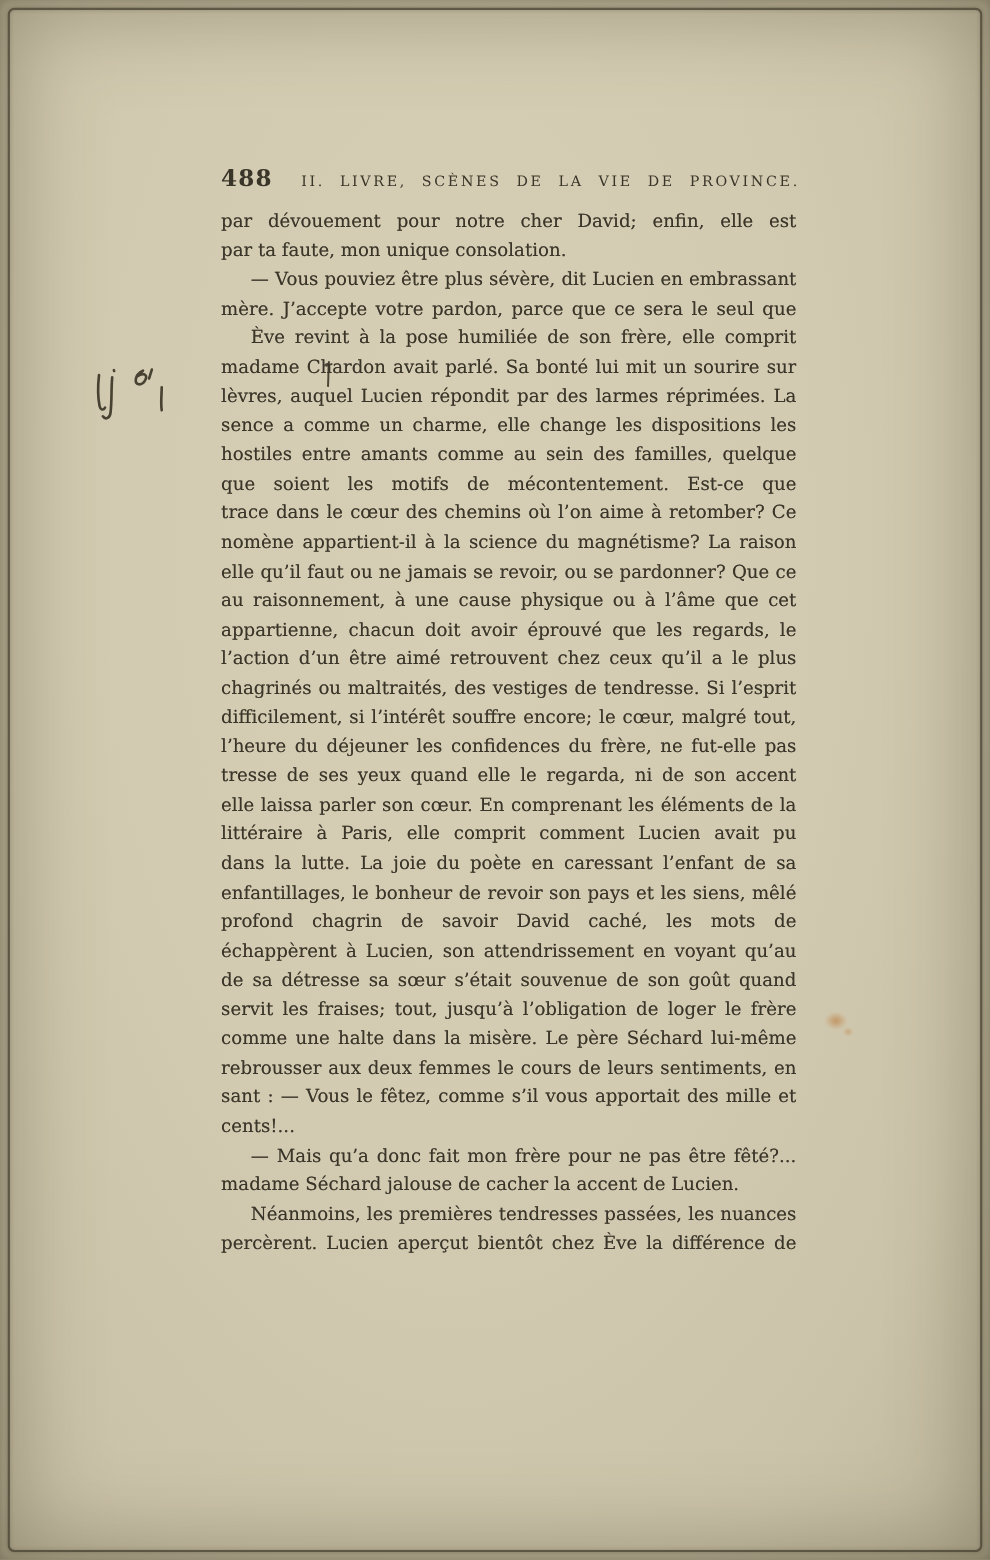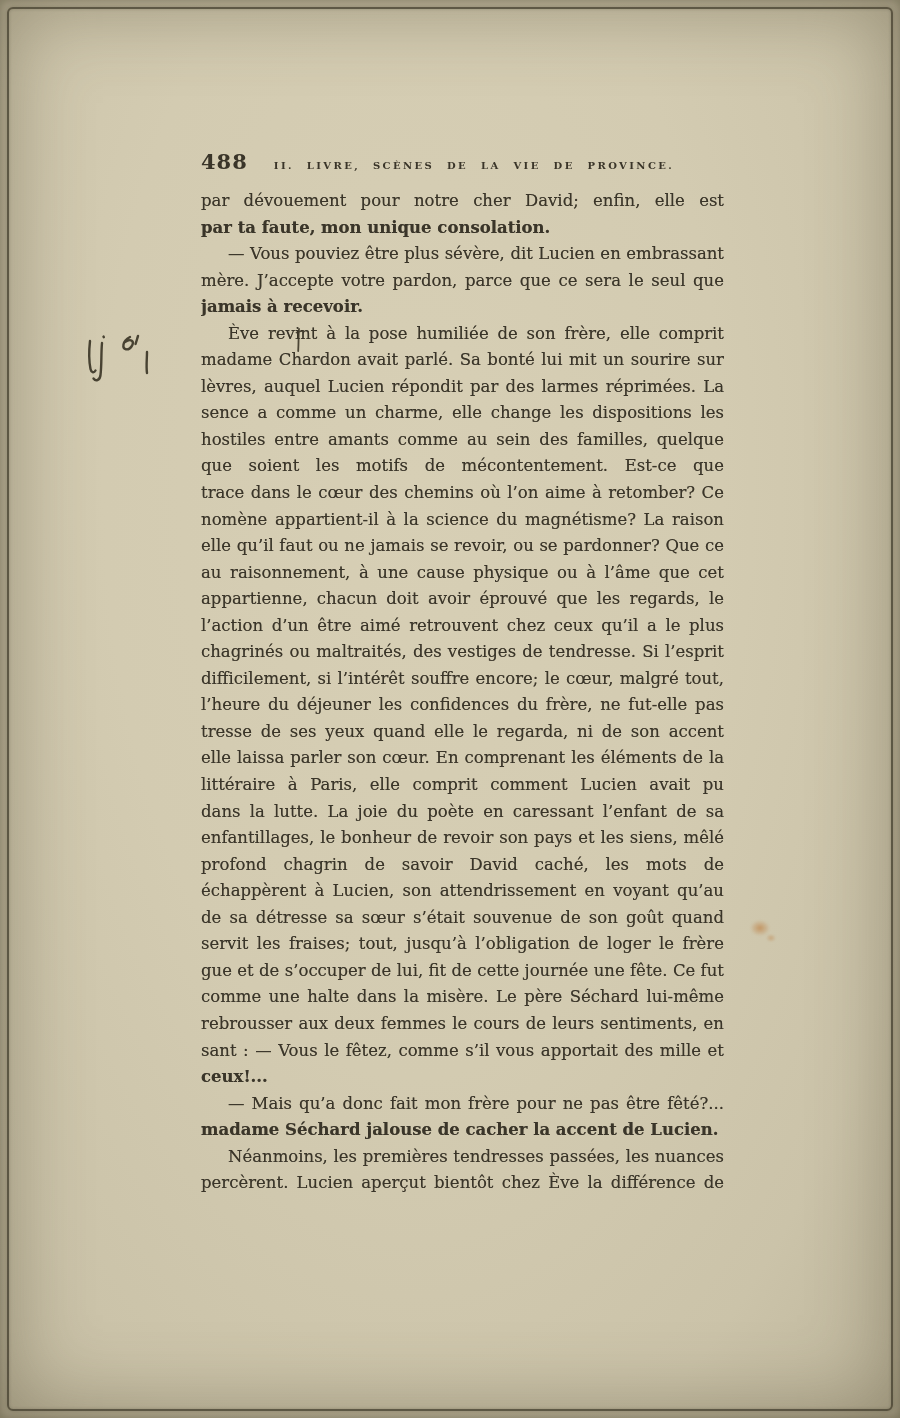--- a/index.html
+++ b/index.html
@@ -27,39 +27,39 @@
     position: absolute;
     left: 201px; top: 149px; width: 523px; height: 30px;
     color: var(--ink, #3a3529);
     display: flex; align-items: baseline;
   }
   .page-number {
     font-size: 21px; font-weight: 700; letter-spacing: 1px;
   }
   .running-title {
     margin-left: 26px;
-    font-size: 10px; font-weight: 700;
+    font-size: 13px; font-weight: 400;
     letter-spacing: 2.4px; word-spacing: 7px;
     white-space: nowrap;
   }
   .text-block {
     position: absolute;
     left: 201px; top: 188px; width: 523px;
     color: var(--ink, #3a3529);
     font-size: 16.5px;
     text-shadow: 0 0 0.5px rgba(58,53,41,.55);
   }
   .line {
     height: 26.55px; line-height: 26.55px;
     white-space: normal;
     text-align: justify;
     text-align-last: justify;
     overflow: hidden;
   }
-  .line.end { text-align-last: left; font-weight: bold; }
+  .line.end { text-align-last: left; }
   .line.indent { text-indent: 27px; }
   .margin-mark {
     position: absolute; left: 80px; top: 328px; width: 84px; height: 60px;
   }
   .inline-mark {
     position: absolute; left: 293px; top: 327px; width: 12px; height: 26px;
   }
   .stain {
     position: absolute; left: 750px; top: 920px; width: 20px; height: 16px;
     border-radius: 50%;
@@ -99,21 +99,20 @@
       <path d="M6 2 C 5.4 8, 5.8 12, 5.2 24"></path>
       <path d="M3.5 5.5 L 8.5 4"></path>
     </g>
   </svg>
 
   <div class="text-block">
       <div class="line">par dévouement pour notre cher David; enfin, elle est devenue,</div>
       <div class="line end">par ta faute, mon unique consolation.</div>
       <div class="line indent">— Vous pouviez être plus sévère, dit Lucien en embrassant sa</div>
       <div class="line">mère. J’accepte votre pardon, parce que ce sera le seul que j’aurai</div>
-      <div class="line end">jamais à recevoir.</div>
       <div class="line indent">Ève revint à la pose humiliée de son frère, elle comprit que</div>
       <div class="line">madame Chardon avait parlé. Sa bonté lui mit un sourire sur les</div>
       <div class="line">lèvres, auquel Lucien répondit par des larmes réprimées. La pré-</div>
       <div class="line">sence a comme un charme, elle change les dispositions les plus</div>
       <div class="line">hostiles entre amants comme au sein des familles, quelque forts</div>
       <div class="line">que soient les motifs de mécontentement. Est-ce que l’affection</div>
       <div class="line">trace dans le cœur des chemins où l’on aime à retomber? Ce phé-</div>
       <div class="line">nomène appartient-il à la science du magnétisme? La raison dit-</div>
       <div class="line">elle qu’il faut ou ne jamais se revoir, ou se pardonner? Que ce soit</div>
       <div class="line">au raisonnement, à une cause physique ou à l’âme que cet effet</div>
@@ -124,25 +123,24 @@
       <div class="line">l’heure du déjeuner les confidences du frère, ne fut-elle pas maî-</div>
       <div class="line">tresse de ses yeux quand elle le regarda, ni de son accent quand</div>
       <div class="line">elle laissa parler son cœur. En comprenant les éléments de la vie</div>
       <div class="line">littéraire à Paris, elle comprit comment Lucien avait pu succomber</div>
       <div class="line">dans la lutte. La joie du poète en caressant l’enfant de sa sœur, ses</div>
       <div class="line">enfantillages, le bonheur de revoir son pays et les siens, mêlé au</div>
       <div class="line">profond chagrin de savoir David caché, les mots de mélancolie qui</div>
       <div class="line">échappèrent à Lucien, son attendrissement en voyant qu’au milieu</div>
       <div class="line">de sa détresse sa sœur s’était souvenue de son goût quand Marion</div>
       <div class="line">servit les fraises; tout, jusqu’à l’obligation de loger le frère prodi-</div>
-      <div class="line">gue et de s’occuper de lui, fit de cette journée une fête. Ce fut</div>
       <div class="line">comme une halte dans la misère. Le père Séchard lui-même fit</div>
       <div class="line">rebrousser aux deux femmes le cours de leurs sentiments, en di-</div>
       <div class="line">sant : — Vous le fêtez, comme s’il vous apportait des mille et des</div>
-      <div class="line end">ceux!...</div>
+      <div class="line end">cents!...</div>
       <div class="line indent">— Mais qu’a donc fait mon frère pour ne pas être fêté?... s’écria</div>
       <div class="line end">madame Séchard jalouse de cacher la accent de Lucien.</div>
       <div class="line indent">Néanmoins, les premières tendresses passées, les nuances du vrai</div>
       <div class="line">percèrent. Lucien aperçut bientôt chez Ève la différence de l’affec-</div>
     </div>
 
   <div class="stain"></div>
   <div class="stain small"></div>
 
   <div class="vignette"></div>

